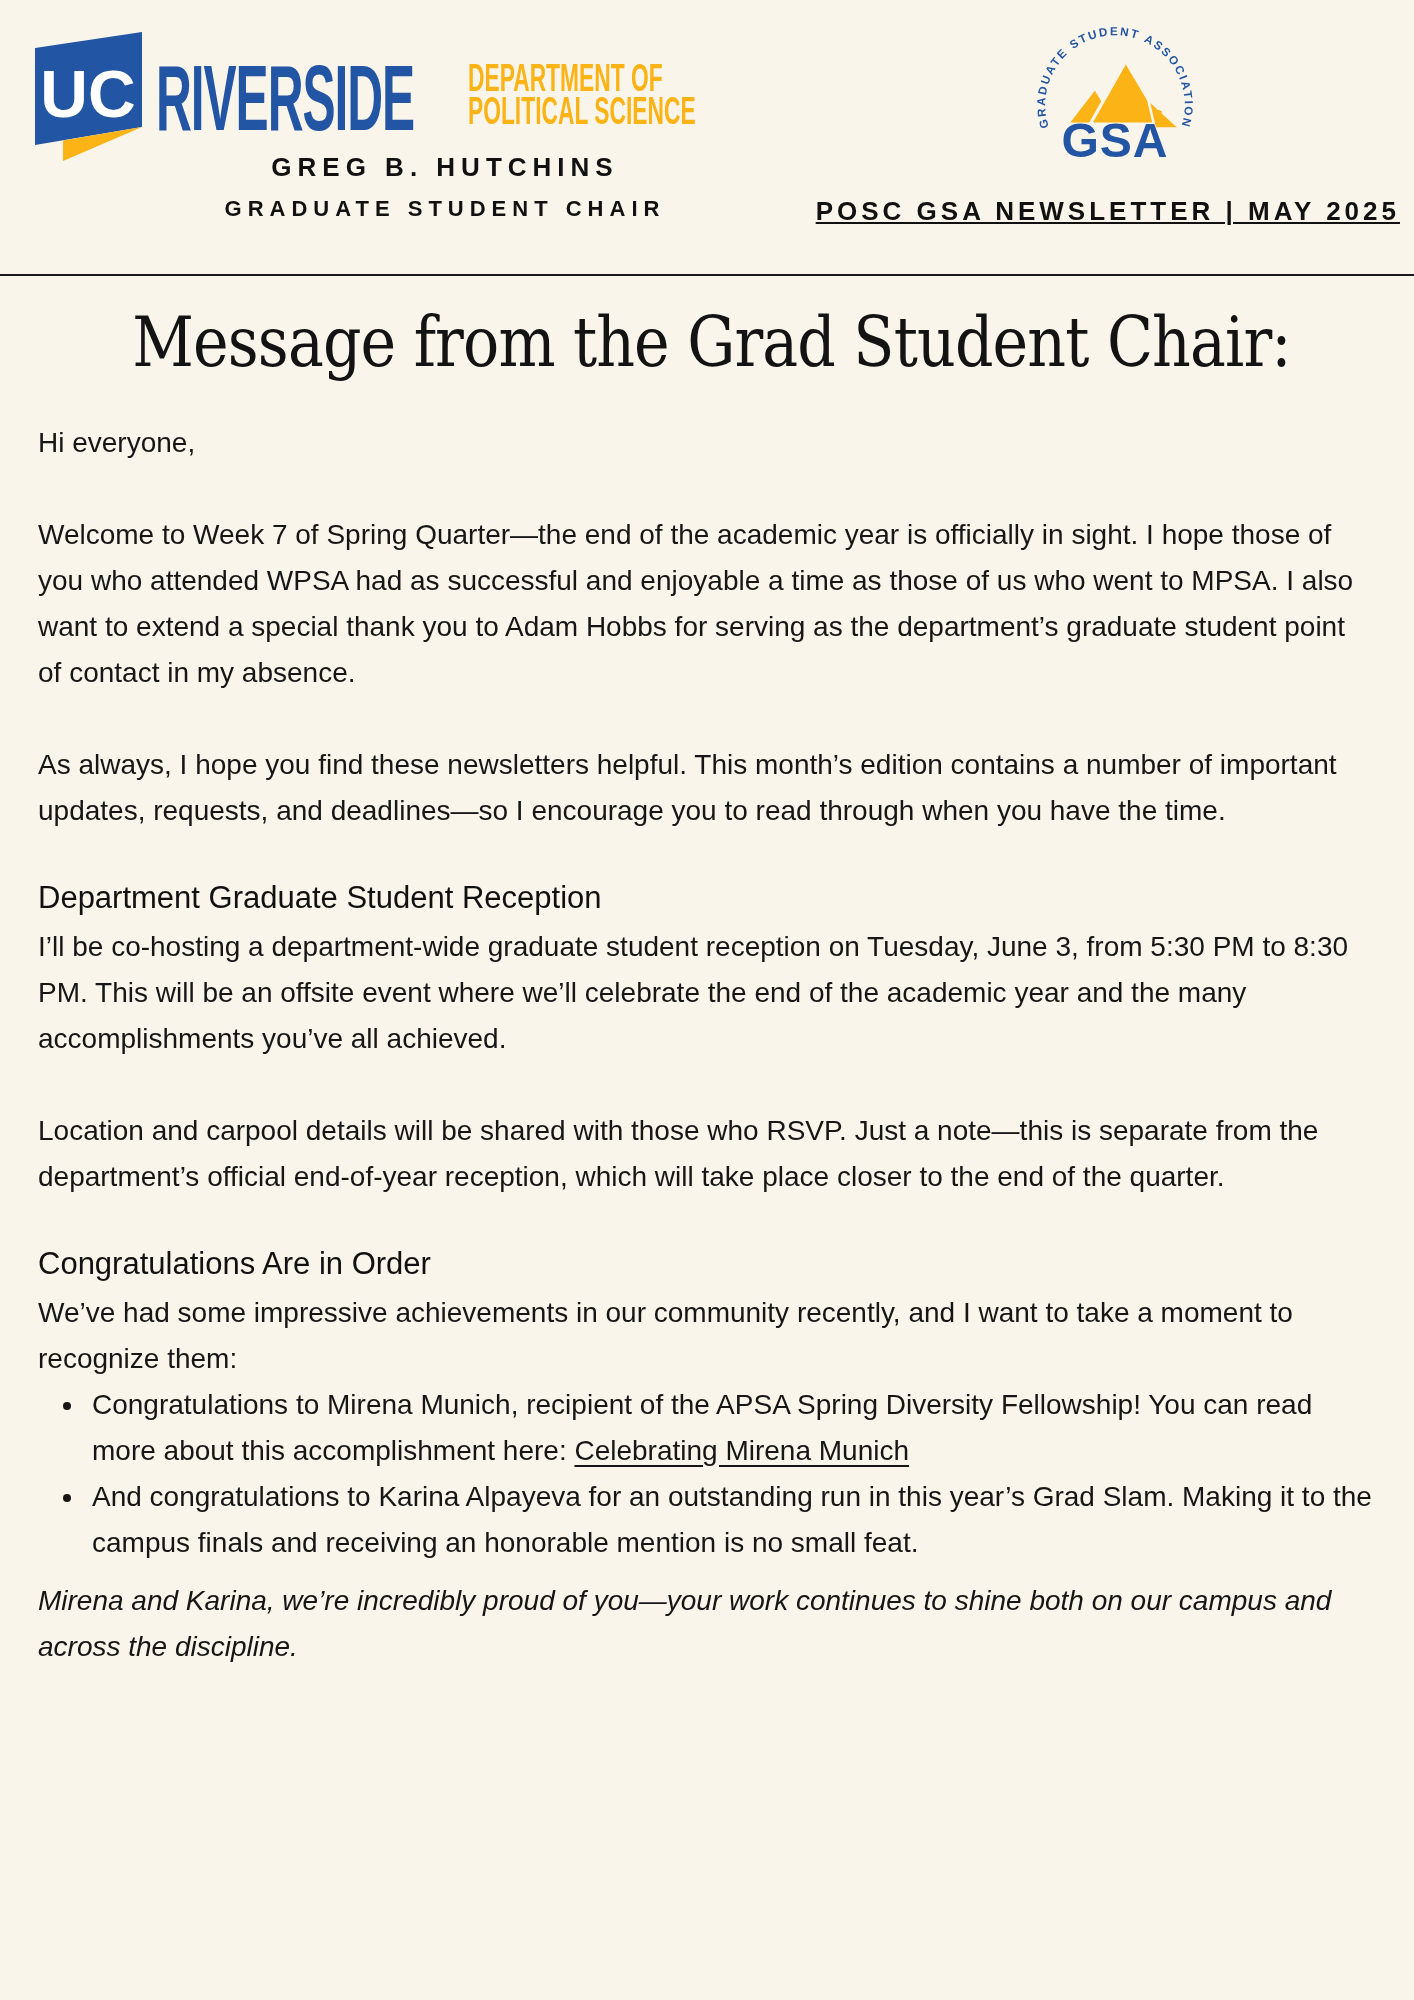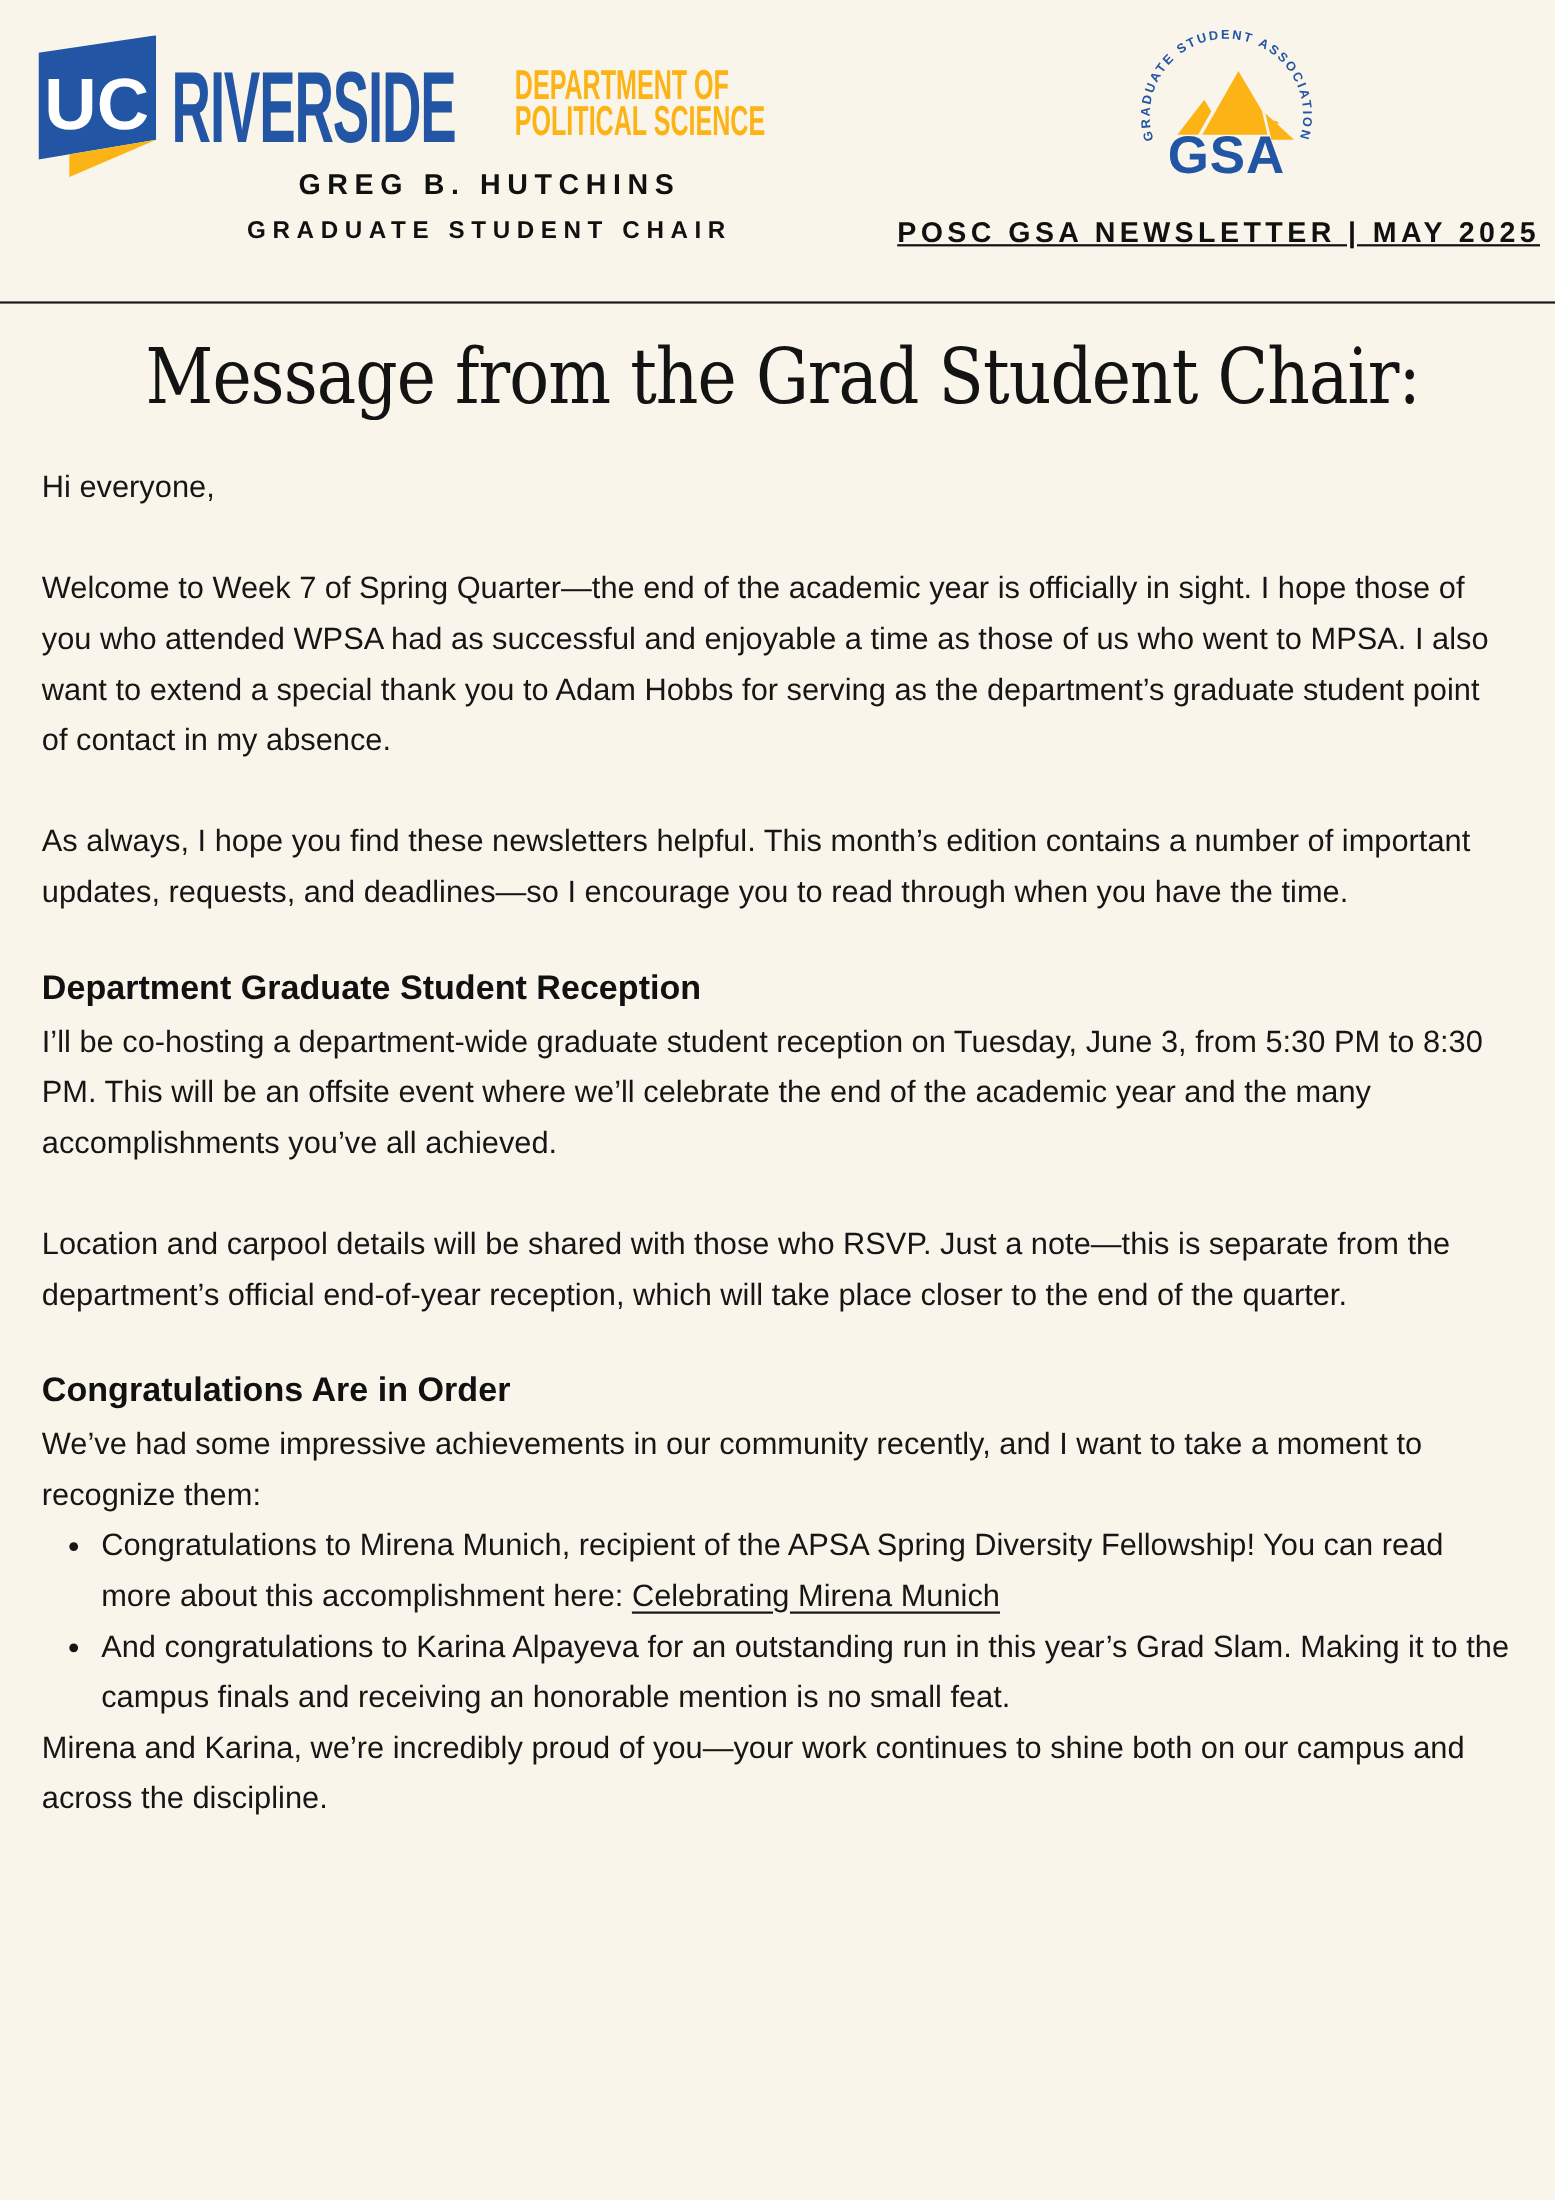--- a/index.html
+++ b/index.html
@@ -68,24 +68,24 @@
   .article-title .squeeze {
     display: inline-block;
     transform: scaleX(0.86); transform-origin: center;
     letter-spacing: -1px;
   }
 
   .body-copy { font-size: 28px; line-height: 46px; }
   .body-copy p { margin: 46px 0 0 0; }
   .body-copy p.greeting { margin-top: 40px; }
   .body-copy p.after-heading { margin-top: 6px; }
-  .body-copy p.tight { margin-top: 0; }
+  .body-copy p.tight { margin-top: 12px; font-style: italic; }
   .body-copy h2 {
     margin: 44px 0 0 0;
-    font-size: 31px; line-height: 40px; font-weight: bold; color: #111;
+    font-size: 31px; line-height: 40px; font-weight: normal; color: #111;
   }
   .body-copy ul { margin: 0; padding-left: 48px; }
   .body-copy li { margin: 0; padding-left: 6px; }
   a.doc-link { color: inherit; text-decoration: underline; text-underline-offset: 5px; }
 </style>
 </head>
 <body>
 
 <div class="page">
 

